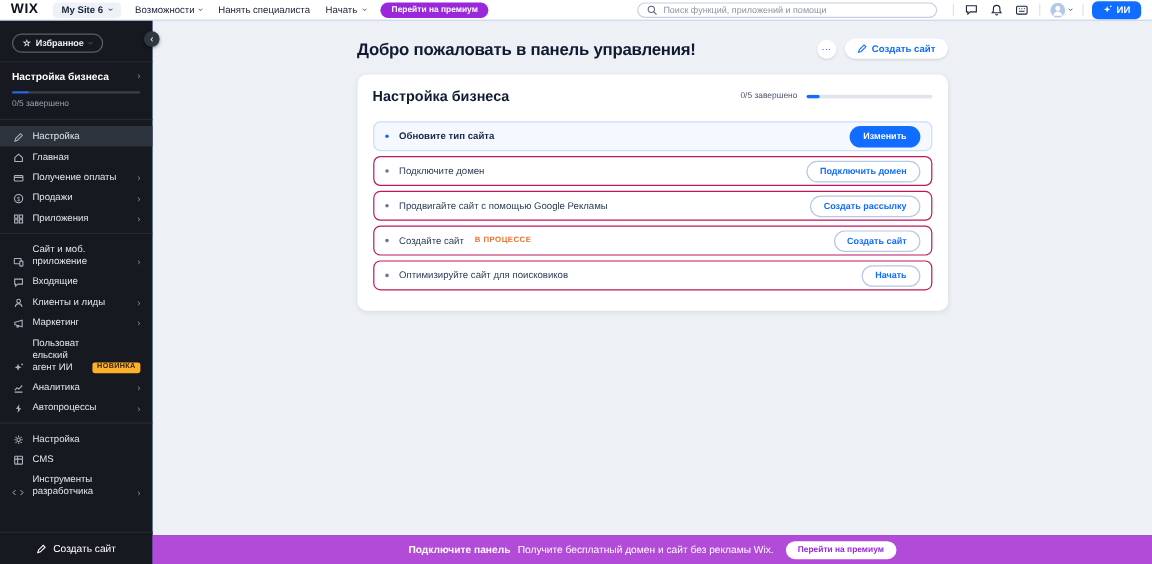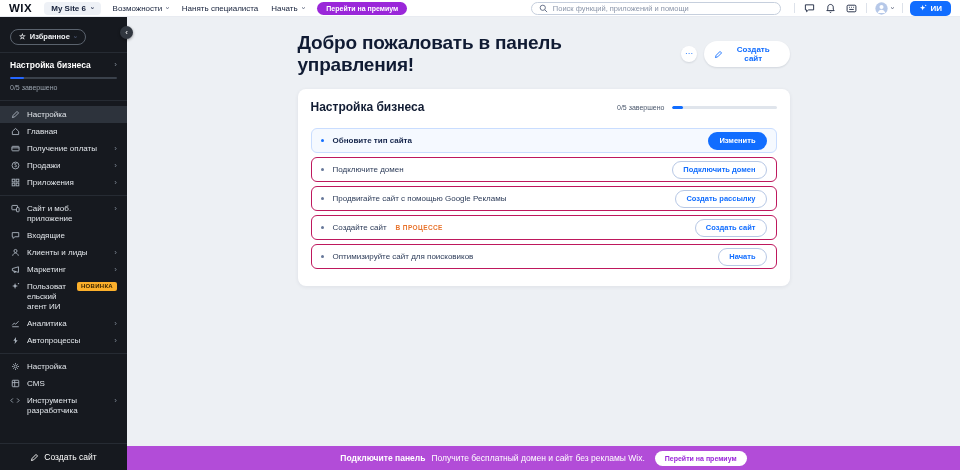--- a/index.html
+++ b/index.html
@@ -38,37 +38,37 @@
     background:#31373f; color:#fff; font-size:8px; display:flex; align-items:center; justify-content:center;
     cursor:pointer; box-shadow:0 1px 3px rgba(0,0,0,.4); z-index:40; }
   .setup-sec { padding:7px 10px 9px; border-bottom:1px solid #262b33; }
   .setup-head { display:flex; align-items:center; justify-content:space-between; cursor:pointer; }
   .setup-title { font-size:8.5px; font-weight:bold; color:#fff; }
   .sb-chev { color:#828c98; font-size:8px; }
   .sb-track { height:2.5px; background:#3a414b; border-radius:2px; margin-top:7px; overflow:hidden; }
   .sb-fill { height:100%; background:#2566ff; border-radius:2px; }
   .setup-label { font-size:7px; color:#99a2ad; margin-top:5px; }
   .nav { padding:5px 0 0; }
-  .nav-item { display:flex; align-items:flex-start; gap:7px; padding:3.5px 10px; font-size:8px; color:#e1e5ea; cursor:pointer; position:relative; }
+  .nav-item { display:flex; align-items:flex-end; gap:7px; padding:3.5px 10px; font-size:8px; color:#e1e5ea; cursor:pointer; position:relative; }
   .nav-item.active { background:#2d333c; }
   .nav-item .icn { width:10px; display:flex; justify-content:center; color:#aab3be; flex:none; }
   .nav-item .lbl { flex:1; line-height:1.25; word-break:break-word; }
   .nav-item .rchev { color:#7e8894; font-size:8px; flex:none; }
   .nav-div { height:1px; background:#262b33; margin:4px 0; }
   .new-badge { background:#fcb02b; color:#3a2400; font-size:6px; font-weight:bold; padding:1.5px 4px;
     border-radius:2px; letter-spacing:.3px; flex:none; }
   .sb-footer { position:absolute; bottom:0; left:0; right:0; height:27px; border-top:1px solid #262b33;
     display:flex; align-items:center; justify-content:center; gap:5px; font-size:8.5px; color:#fff;
     background:#16191f; cursor:pointer; }
 
   
   .main { position:absolute; top:17px; left:127px; right:0; bottom:24px; background:#edf0f4; overflow:hidden; }
   .main-inner { width:492px; margin:15px auto 0; }
   .main-head { display:flex; align-items:center; justify-content:space-between; }
-  .page-title { font-size:19px; font-weight:bold; color:#101b33; letter-spacing:-.2px; }
+  .page-title { font-size:14px; font-weight:bold; color:#101b33; letter-spacing:-.2px; }
   .head-actions { display:flex; align-items:center; gap:7px; }
   .dots-btn { width:16px; height:16px; border-radius:50%; background:#fff; border:none; color:#116dff;
     font-size:8px; line-height:1; display:flex; align-items:center; justify-content:center; cursor:pointer;
     box-shadow:0 1px 2px rgba(20,30,60,.12); }
   .create-pill { display:flex; align-items:center; gap:4px; background:#fff; border:none; border-radius:20px;
     padding:4px 10px; font-size:8px; font-weight:bold; color:#116dff; cursor:pointer; box-shadow:0 1px 2px rgba(20,30,60,.12); }
   .card { margin-top:13px; background:#fff; border-radius:8px; padding:11px 13px 13px; box-shadow:0 1px 4px rgba(22,30,60,.07); }
   .card-head { display:flex; align-items:center; justify-content:space-between; }
   .card-title { font-size:12px; font-weight:bold; color:#111c33; }
   .card-progress { display:flex; align-items:center; gap:7px; }

